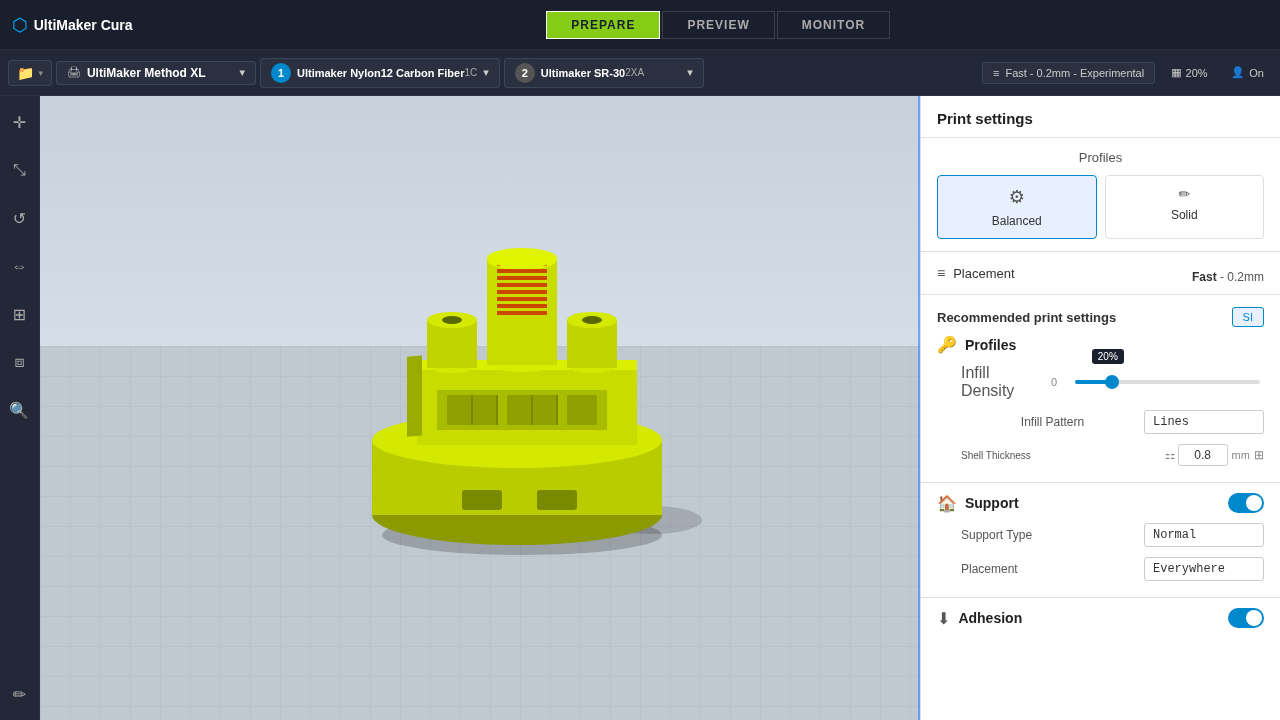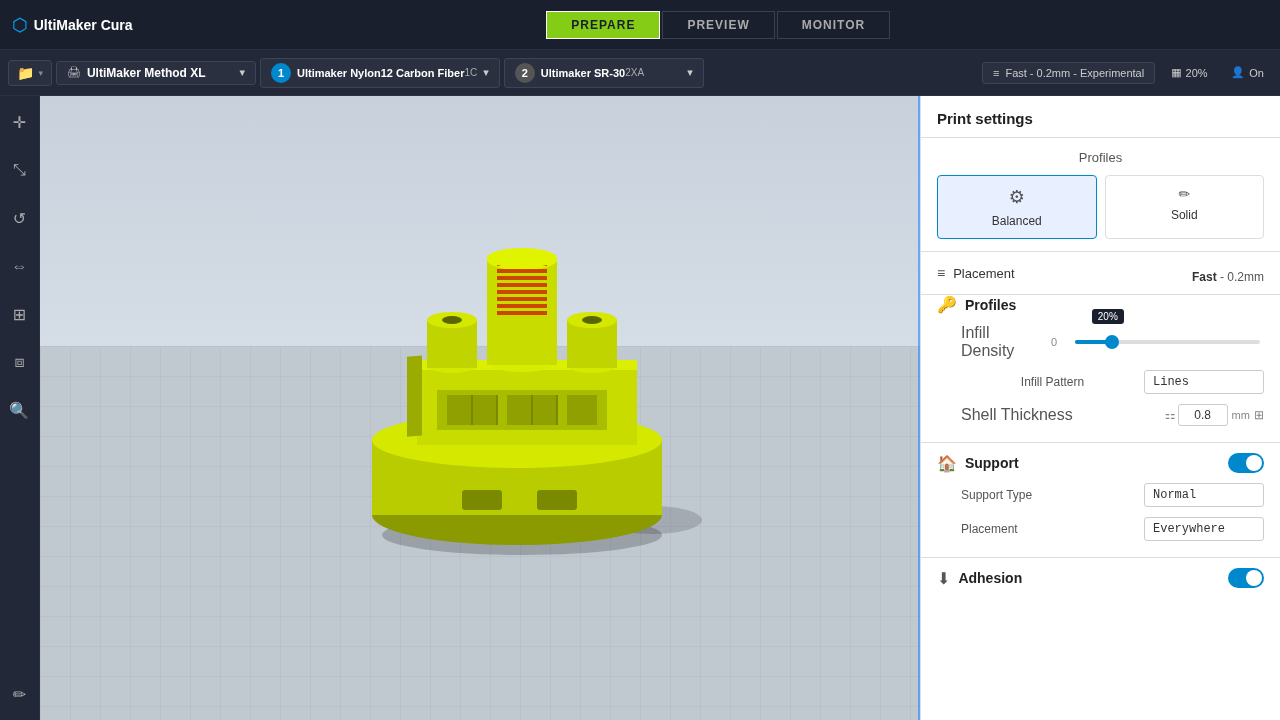--- a/index.html
+++ b/index.html
@@ -354,21 +354,21 @@
       border-radius: 3px;
       min-width: 120px;
       font-family: Liberation Mono, monospace;
     }
 
     .shell-row {
       display: flex;
       align-items: center;
       margin-bottom: 4px;
     }
-    .shell-label { font-size: 16px; color: #555; flex: 1; padding-left: 24px; }
+    .shell-label { font-size: 10px; color: #555; flex: 1; padding-left: 24px; }
     .shell-input-group {
       display: flex;
       align-items: center;
       gap: 2px;
     }
     .shell-icon-btn { font-size: 12px; color: #888; cursor: pointer; }
     .shell-input {
       font-size: 12px;
       color: #333;
       background: #fff;
@@ -604,20 +604,24 @@
     </div>
 
     <div id="resolution-row">
       <span class="resolution-icon">≡</span>
       <span class="resolution-label">Placement</span>
       <span class="resolution-value">
         <span class="resolution-fast">Fast</span><span> - 0.2mm</span>
       </span>
     </div>
 
+    <div id="recommended-header">
+      <span class="recommended-label">Recommended print settings</span>
+      <button class="recommended-switch-btn">SI</button>
+    </div>
 
     <div class="settings-section">
       <div class="settings-row-header">
         <span class="settings-icon">🔑</span>
         <span class="settings-title">Profiles</span>
       </div>
 
       <div class="infill-row">
         <span class="infill-label">Infill Density</span>
         <span class="infill-min">0</span>

